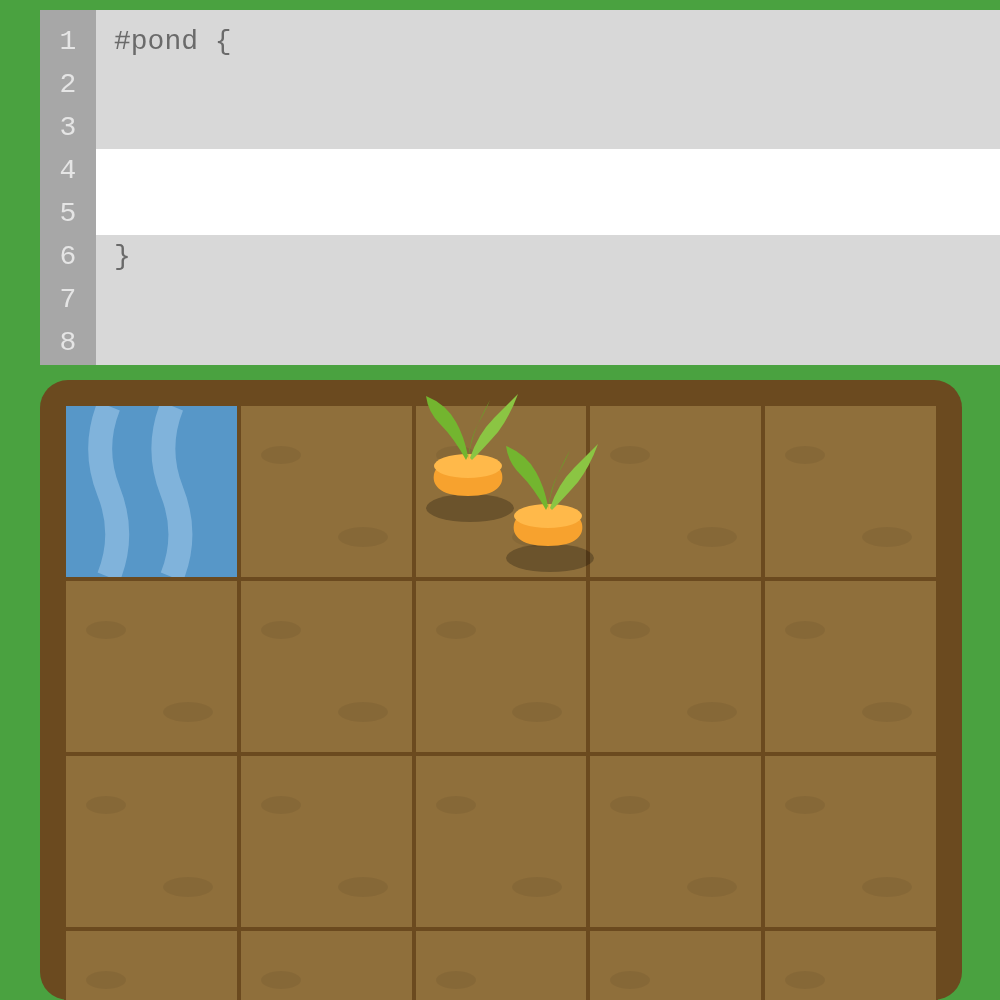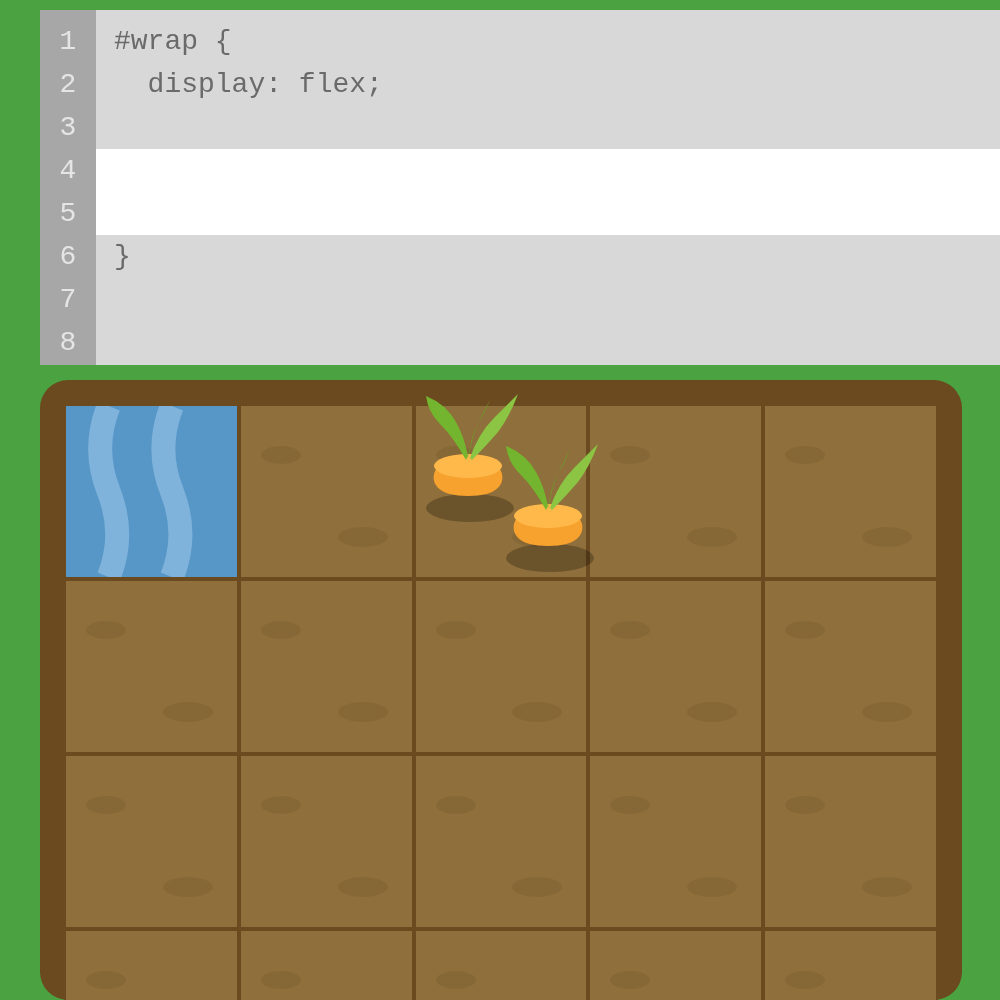--- a/index.html
+++ b/index.html
@@ -135,22 +135,21 @@
     <div class="ln">1</div>
     <div class="ln">2</div>
     <div class="ln">3</div>
     <div class="ln">4</div>
     <div class="ln">5</div>
     <div class="ln">6</div>
     <div class="ln">7</div>
     <div class="ln">8</div>
   </div>
   <div class="code">
-    <div class="code-line">#wrap {</div>
-    <div class="code-line">  display: flex;</div>
+    <div class="code-line">#pond {</div>
     <div class="input-area">
       <textarea value="" style=""></textarea>
     </div>
     <div class="code-after">
       <div class="code-line">}</div>
     </div>
   </div>
 </div>
 
 <div class="garden-wrap">

